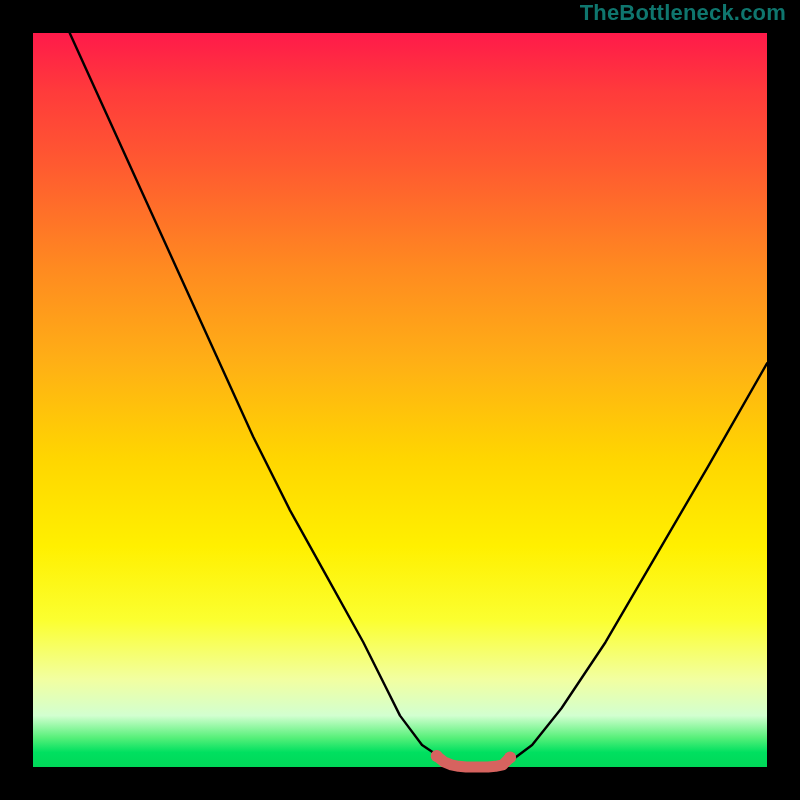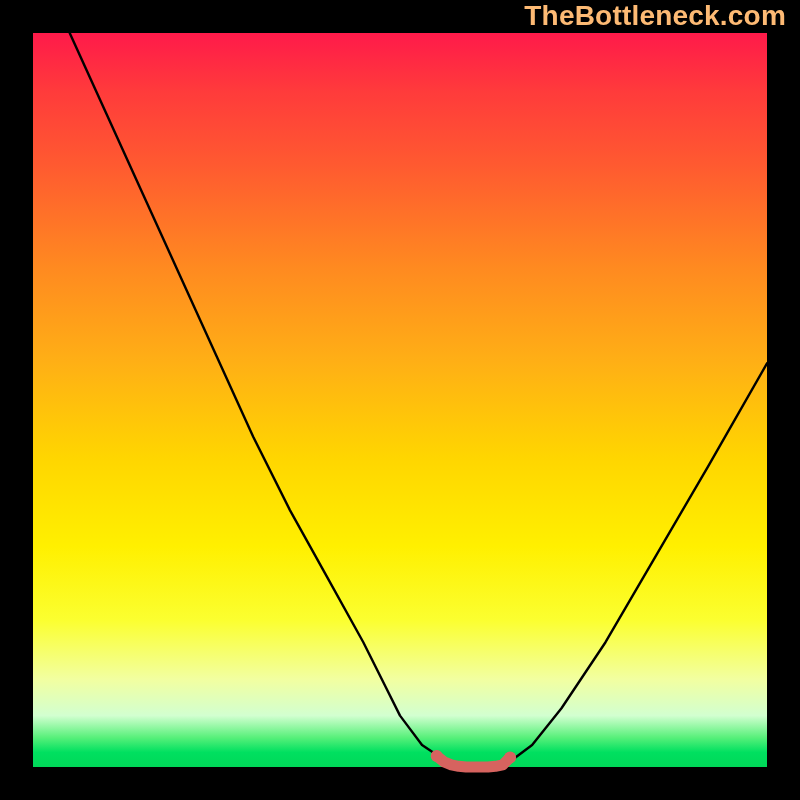--- a/index.html
+++ b/index.html
@@ -31,23 +31,23 @@
       #57f07a 96%,
       #00e060 98%,
       #00d858 100%
     );
   }
   .watermark {
     position: absolute;
     top: 0;
     right: 14px;
     font-family: Arial, Helvetica, sans-serif;
-    font-size: 28px;
+    font-size: 22px;
     font-weight: 600;
-    color: #fdba74;
+    color: #0f766e;
     letter-spacing: 0.2px;
   }
   svg.curve {
     position: absolute;
     left: 0; top: 0;
     width: 734px; height: 734px;
     overflow: visible;
   }
 </style>
 </head>

